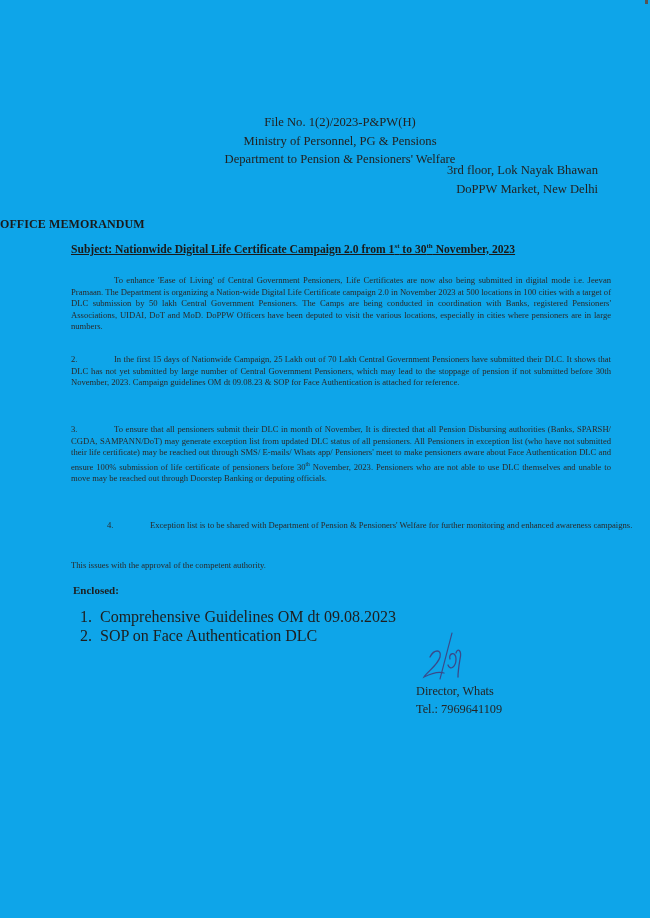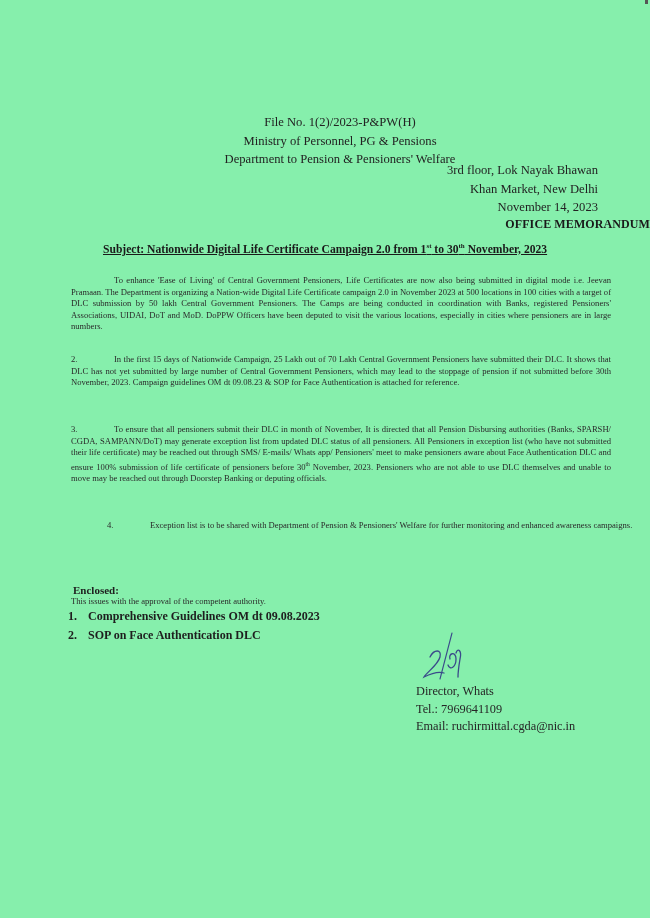--- a/index.html
+++ b/index.html
@@ -2,60 +2,60 @@
 <html><head>
   <meta charset="utf-8">
   <style>
     * { margin: 0; padding: 0; box-sizing: border-box; }
     html, body { width: 650px; height: 918px; background: #ffffff; overflow: hidden; }
     body {
       position: relative;
       font-family: "Liberation Serif", "DejaVu Serif", serif;
       color: #1c1c1c;
     }
-    .page { position: absolute; left: 0; top: 0; width: 650px; height: 918px; background: #86efac; }
+    .page { position: absolute; left: 0; top: 0; width: 650px; height: 918px; background: #0ea5e9; }
     .corner-mark { position: absolute; right: 2px; top: 0; width: 3px; height: 4px; background: #555; }
 
     .header-center {
       position: absolute; left: 200px; top: 113px; width: 280px;
       text-align: center; font-size: 12.6px; line-height: 18.5px; color: #222;
     }
     .header-right {
       position: absolute; right: 52px; top: 161px; text-align: right;
       font-size: 12.6px; line-height: 18.5px; color: #222;
     }
     .om-title {
-      position: absolute; left: 0; width: 650px; top: 217px; text-align: right;
+      position: absolute; left: 0; width: 650px; top: 217px; text-align: left;
       font-weight: bold; font-size: 12px; letter-spacing: 0.1px; color: #1a1a1a;
     }
     .subject {
       position: absolute; left: 71px; top: 242px; font-weight: bold;
-      font-size: 11.6px; text-decoration: underline; color: #1a1a1a; white-space: nowrap; margin-left: 32px;
+      font-size: 11.6px; text-decoration: underline; color: #1a1a1a; white-space: nowrap;
     }
     .subject sup { font-size: 7px; }
 
     .para {
       position: absolute; left: 71px; width: 540px;
       font-size: 8.6px; line-height: 11.6px; text-align: justify; color: #2a2a2a;
     }
     .para .num { display: inline-block; width: 43px; }
     .para .indent { display: inline-block; width: 43px; }
     .para sup { font-size: 5.5px; }
     .p1 { top: 275px; }
     .p2 { top: 354px; }
     .p3 { top: 424px; }
     .p4 { top: 520px; margin-left: 36px; }
-    .approval { position: absolute; left: 71px; top: 560px; font-size: 8.6px; color: #2a2a2a; margin-top: 36px; }
+    .approval { position: absolute; left: 71px; top: 560px; font-size: 8.6px; color: #2a2a2a; }
 
     .enclosed-title {
       position: absolute; left: 73px; top: 584px; font-weight: bold; font-size: 11px; color: #1e1e1e;
     }
     .enclosures {
-      position: absolute; left: 68px; top: 607px; list-style: none;
-      font-weight: bold; font-size: 12px; line-height: 19px; color: #1e1e1e;
+      position: absolute; left: 80px; top: 607px; list-style: none;
+      font-weight: normal; font-size: 16px; line-height: 19px; color: #1e1e1e;
     }
     .enclosures li .idx { display: inline-block; width: 20px; }
 
     .signature {
       position: absolute; left: 418px; top: 627px; width: 60px; height: 56px;
     }
     .signatory {
       position: absolute; left: 416px; top: 683px;
       font-size: 12.3px; line-height: 17.5px; color: #252525;
     }
@@ -67,22 +67,21 @@
   <div class="corner-mark"></div>
 
   <div class="header-center">
     <div>File No. 1(2)/2023-P&amp;PW(H)</div>
     <div>Ministry of Personnel, PG &amp; Pensions</div>
     <div>Department to Pension &amp; Pensioners' Welfare</div>
   </div>
 
   <div class="header-right">
     <div>3rd floor, Lok Nayak Bhawan</div>
-    <div>Khan Market, New Delhi</div>
-    <div>November 14, 2023</div>
+    <div>DoPPW Market, New Delhi</div>
   </div>
 
   <div class="om-title">OFFICE MEMORANDUM</div>
 
   <div class="subject"><span>Subject: Nationwide Digital Life Certificate Campaign 2.0 from 1</span><sup>st</sup><span> to 30</span><sup>th</sup><span> November, 2023</span></div>
 
   <div class="para p1"><span class="indent"></span><span>To enhance 'Ease of Living' of Central Government Pensioners, Life Certificates are now also being submitted in digital mode i.e. Jeevan Pramaan. The Department is organizing a Nation-wide Digital Life Certificate campaign 2.0 in November 2023 at 500 locations in 100 cities with a target of DLC submission by 50 lakh Central Government Pensioners. The Camps are being conducted in coordination with Banks, registered Pensioners' Associations, UIDAI, DoT and MoD. DoPPW Officers have been deputed to visit the various locations, especially in cities where pensioners are in large numbers.</span></div>
 
   <div class="para p2"><span class="num">2.</span><span>In the first 15 days of Nationwide Campaign, 25 Lakh out of 70 Lakh Central Government Pensioners have submitted their DLC. It shows that DLC has not yet submitted by large number of Central Government Pensioners, which may lead to the stoppage of pension if not submitted before 30th November, 2023. Campaign guidelines OM dt 09.08.23 &amp; SOP for Face Authentication is attached for reference.</span></div>
 
@@ -100,15 +99,14 @@
 
   <svg class="signature" viewBox="0 0 60 56">
     <path d="M12 30 C16 22, 24 22, 22 30 C20 38, 8 46, 6 50 C14 46, 20 44, 26 46" fill="none" stroke="#3a4a8a" stroke-width="1.3" stroke-linecap="round"></path>
     <path d="M22 52 L34 6" fill="none" stroke="#3a4a8a" stroke-width="1.1" stroke-linecap="round"></path>
     <path d="M32 32 C30 26, 38 24, 38 32 C38 40, 32 44, 30 38 M38 26 C40 20, 44 24, 42 32 C41 38, 40 44, 40 50" fill="none" stroke="#3a4a8a" stroke-width="1.3" stroke-linecap="round"></path>
   </svg>
 
   <div class="signatory">
     <div>Director, Whats</div>
     <div>Tel.: 7969641109</div>
-    <div>Email: ruchirmittal.cgda@nic.in</div>
   </div>
 </div>
 
 </body></html>

